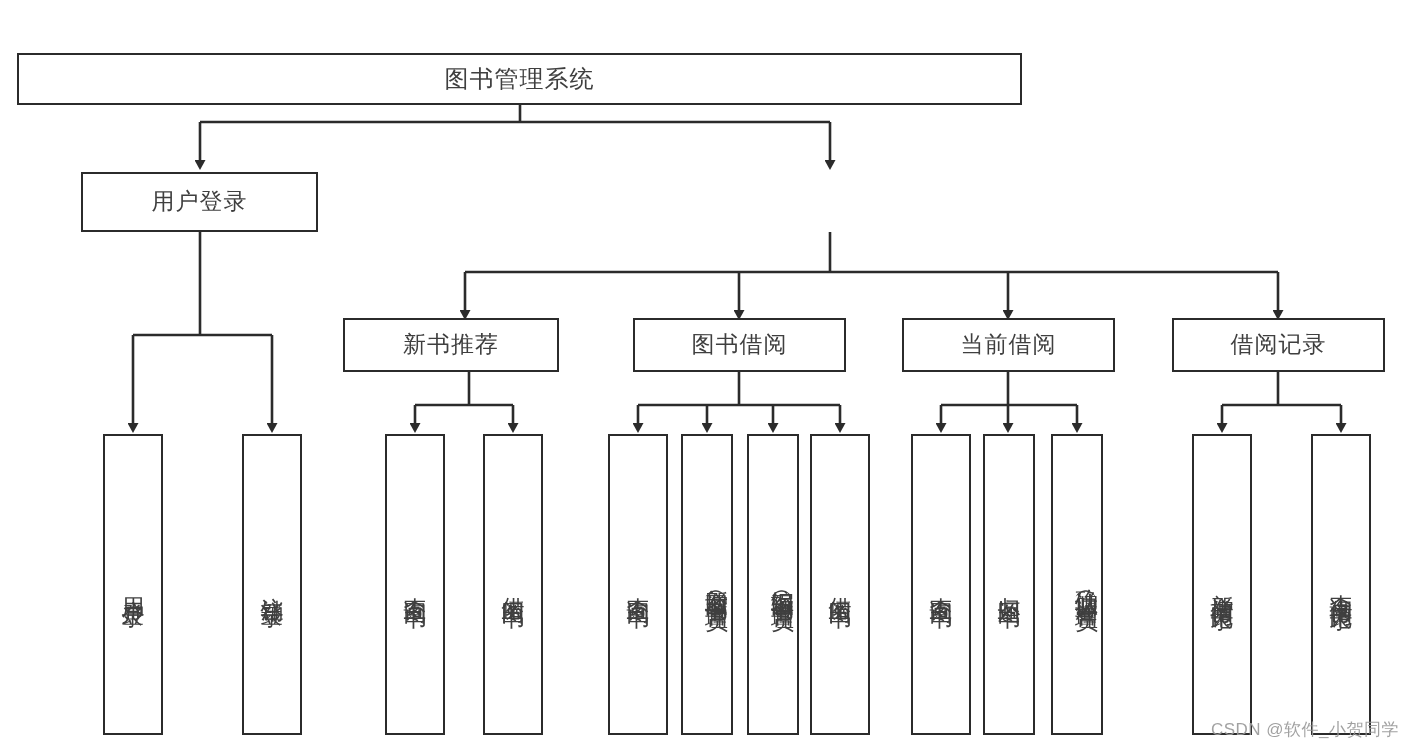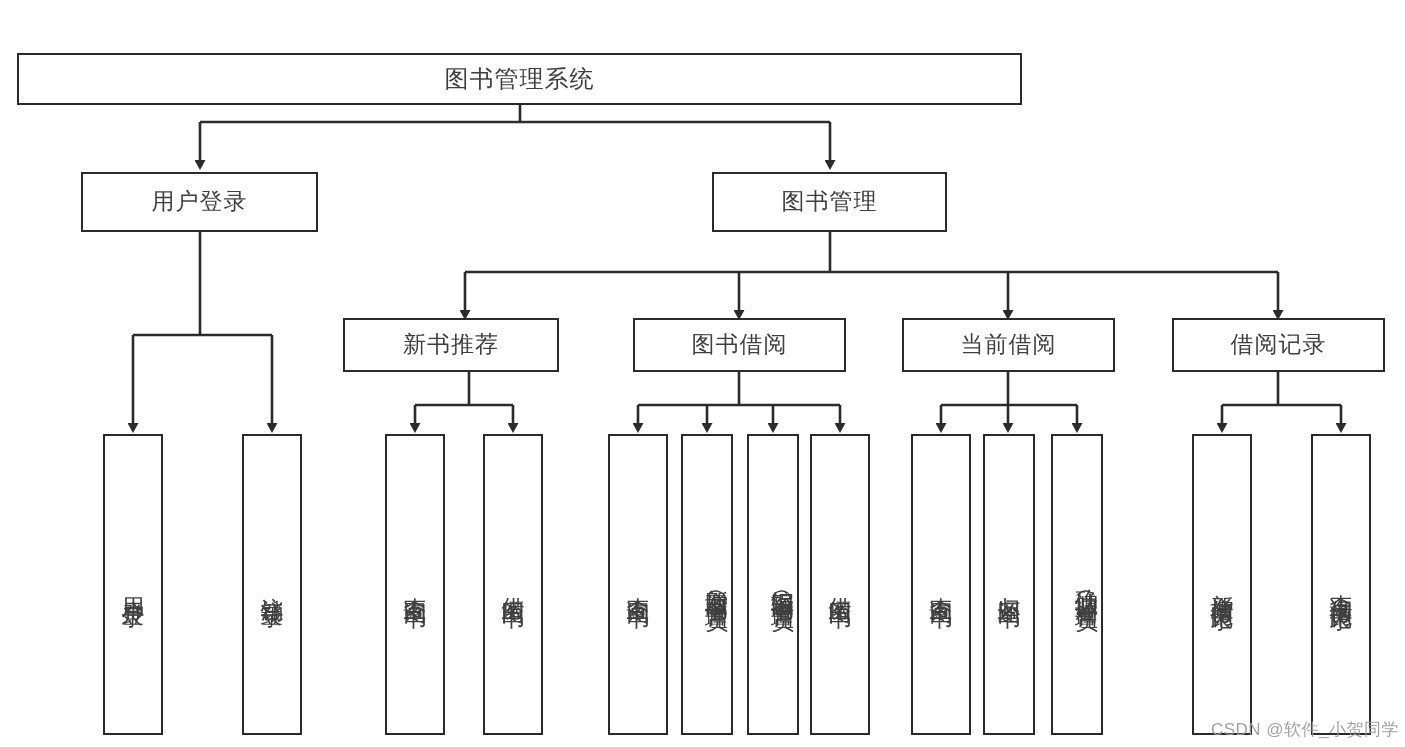--- a/index.html
+++ b/index.html
@@ -128,23 +128,20 @@
     </g>
   </svg>
 
   <div class="node horizontal" id="node-root" style="left:17px; top:13px; width:1005px; height:52px;margin-top:40px;">
     <span>图书管理系统</span>
   </div>
 
   <div class="node horizontal" style="left:81px; top:172px; width:237px; height:60px;">
     <span>用户登录</span>
   </div>
-  <div class="node horizontal" style="left:712px; top:172px; width:235px; height:60px;">
-    <span>图书管理</span>
-  </div>
 
   <div class="node horizontal" style="left:343px; top:318px; width:216px; height:54px;">
     <span>新书推荐</span>
   </div>
   <div class="node horizontal" style="left:902px; top:318px; width:213px; height:54px;">
     <span>当前借阅</span>
   </div>
   <div class="node horizontal" style="left:633px; top:318px; width:213px; height:54px;">
     <span>图书借阅</span>
   </div>

